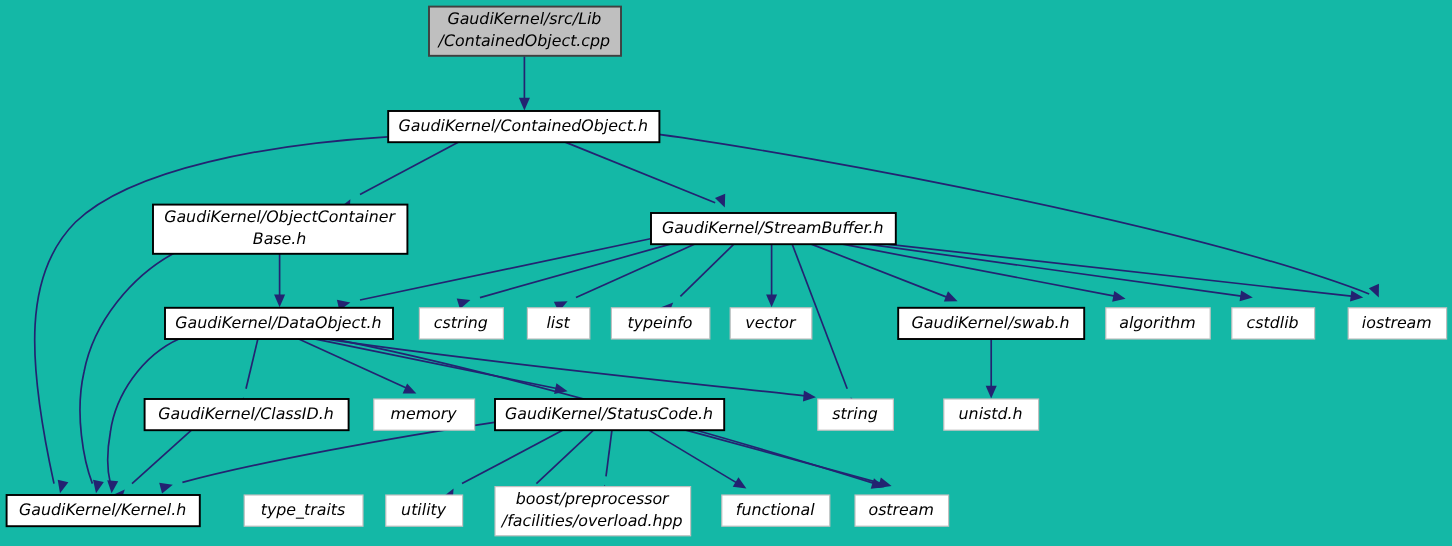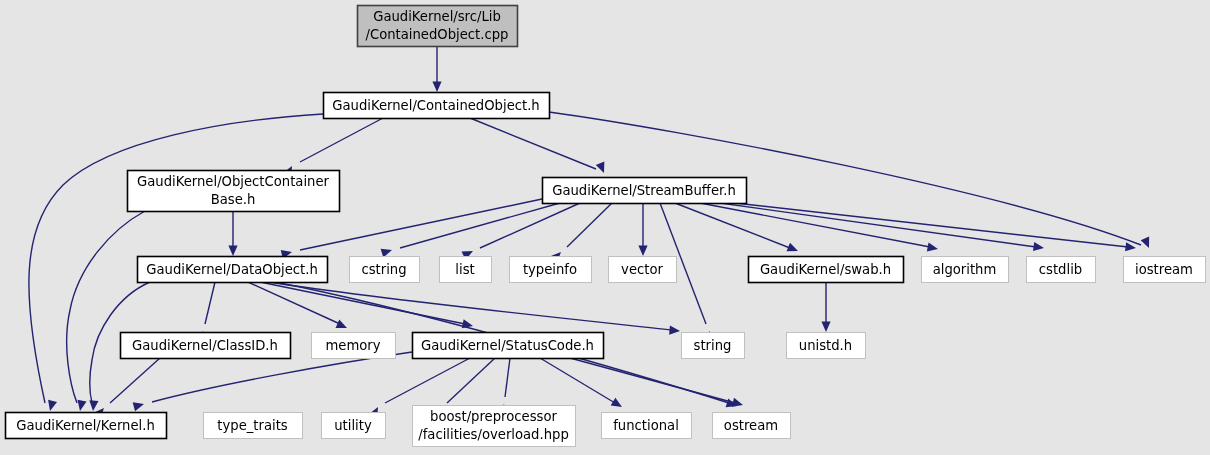--- a/index.html
+++ b/index.html
@@ -4,22 +4,23 @@
 <style>
   html, body {
     margin: 0;
     padding: 0;
     background: #ffffff;
   }
   #graph-wrap {
     position: relative;
     width: 1210px;
     height: 455px;
-    background: #e5e5e5;
+    background: #14b8a6;
     overflow: hidden;
+    font-style: italic;
   }
   svg#depgraph {
     display: block;
     width: 1210px;
     height: 455px;
     font-family: "DejaVu Sans", "Liberation Sans", sans-serif;
   }
   .node-box {
     fill: #ffffff;
     stroke: #c0c0c0;

